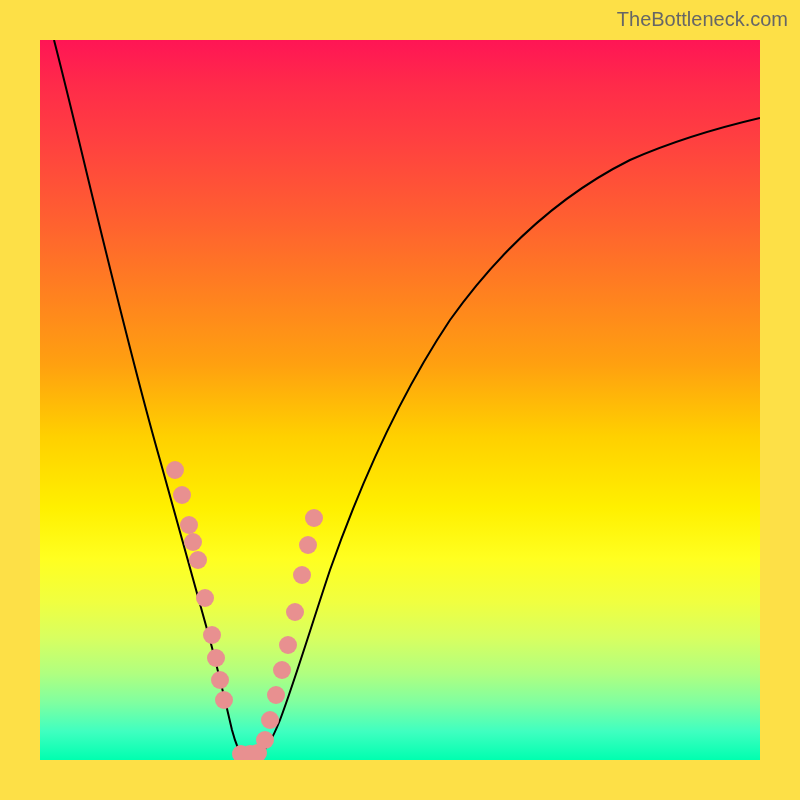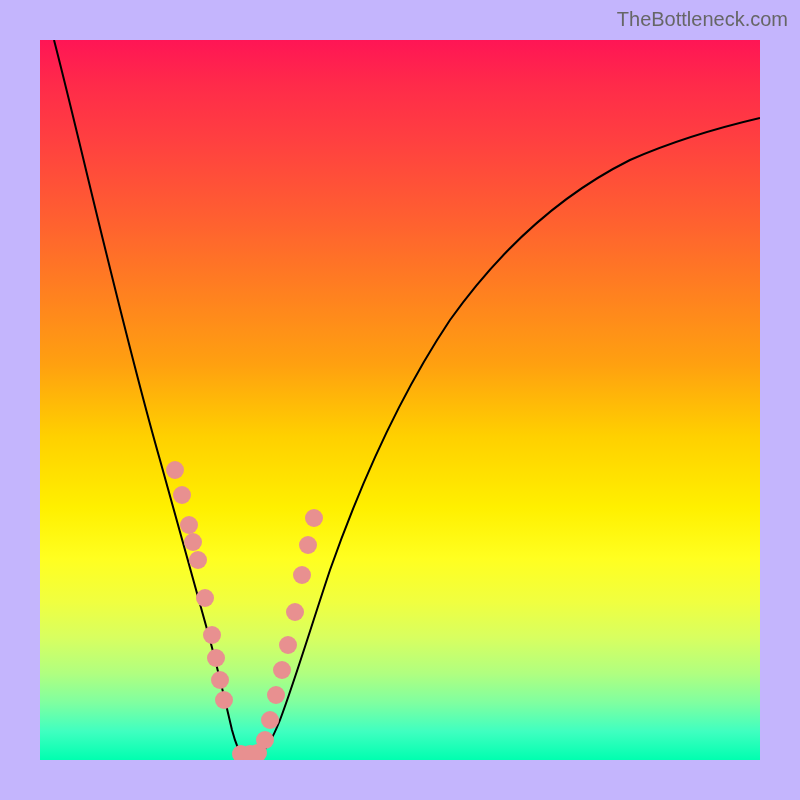--- a/index.html
+++ b/index.html
@@ -3,21 +3,21 @@
 <meta charset="utf-8">
 <style>
   * { margin: 0; padding: 0; box-sizing: border-box; }
   html, body { width: 800px; height: 800px; overflow: hidden; }
   body { background: #000; font-family: Arial, sans-serif; }
   
   .chart-container {
     position: relative;
     width: 800px;
     height: 800px;
-    background: #c4b5fd;
+    background: #fde047;
   }
   
   .plot-area {
     position: absolute;
     left: 40px;
     top: 40px;
     width: 720px;
     height: 720px;
     background: linear-gradient(to bottom,
       #ff1555 0%,

